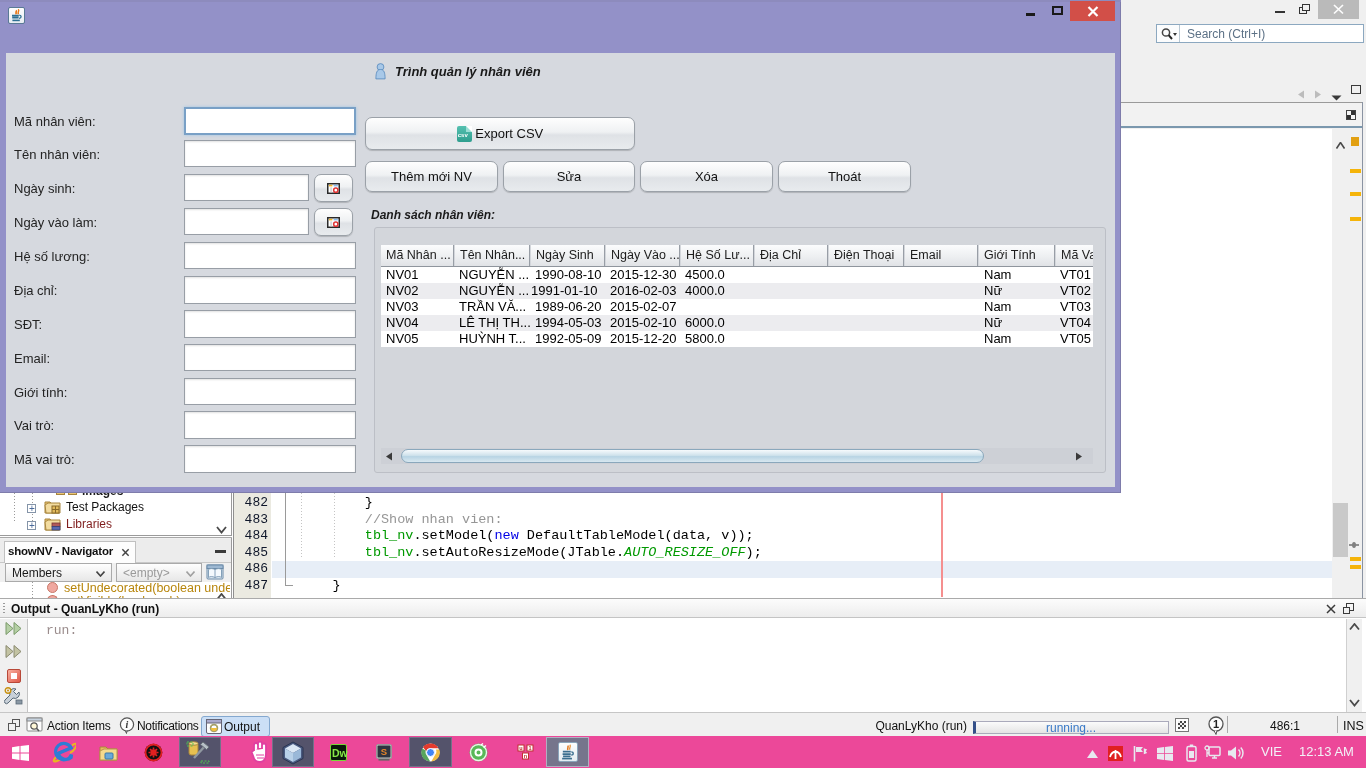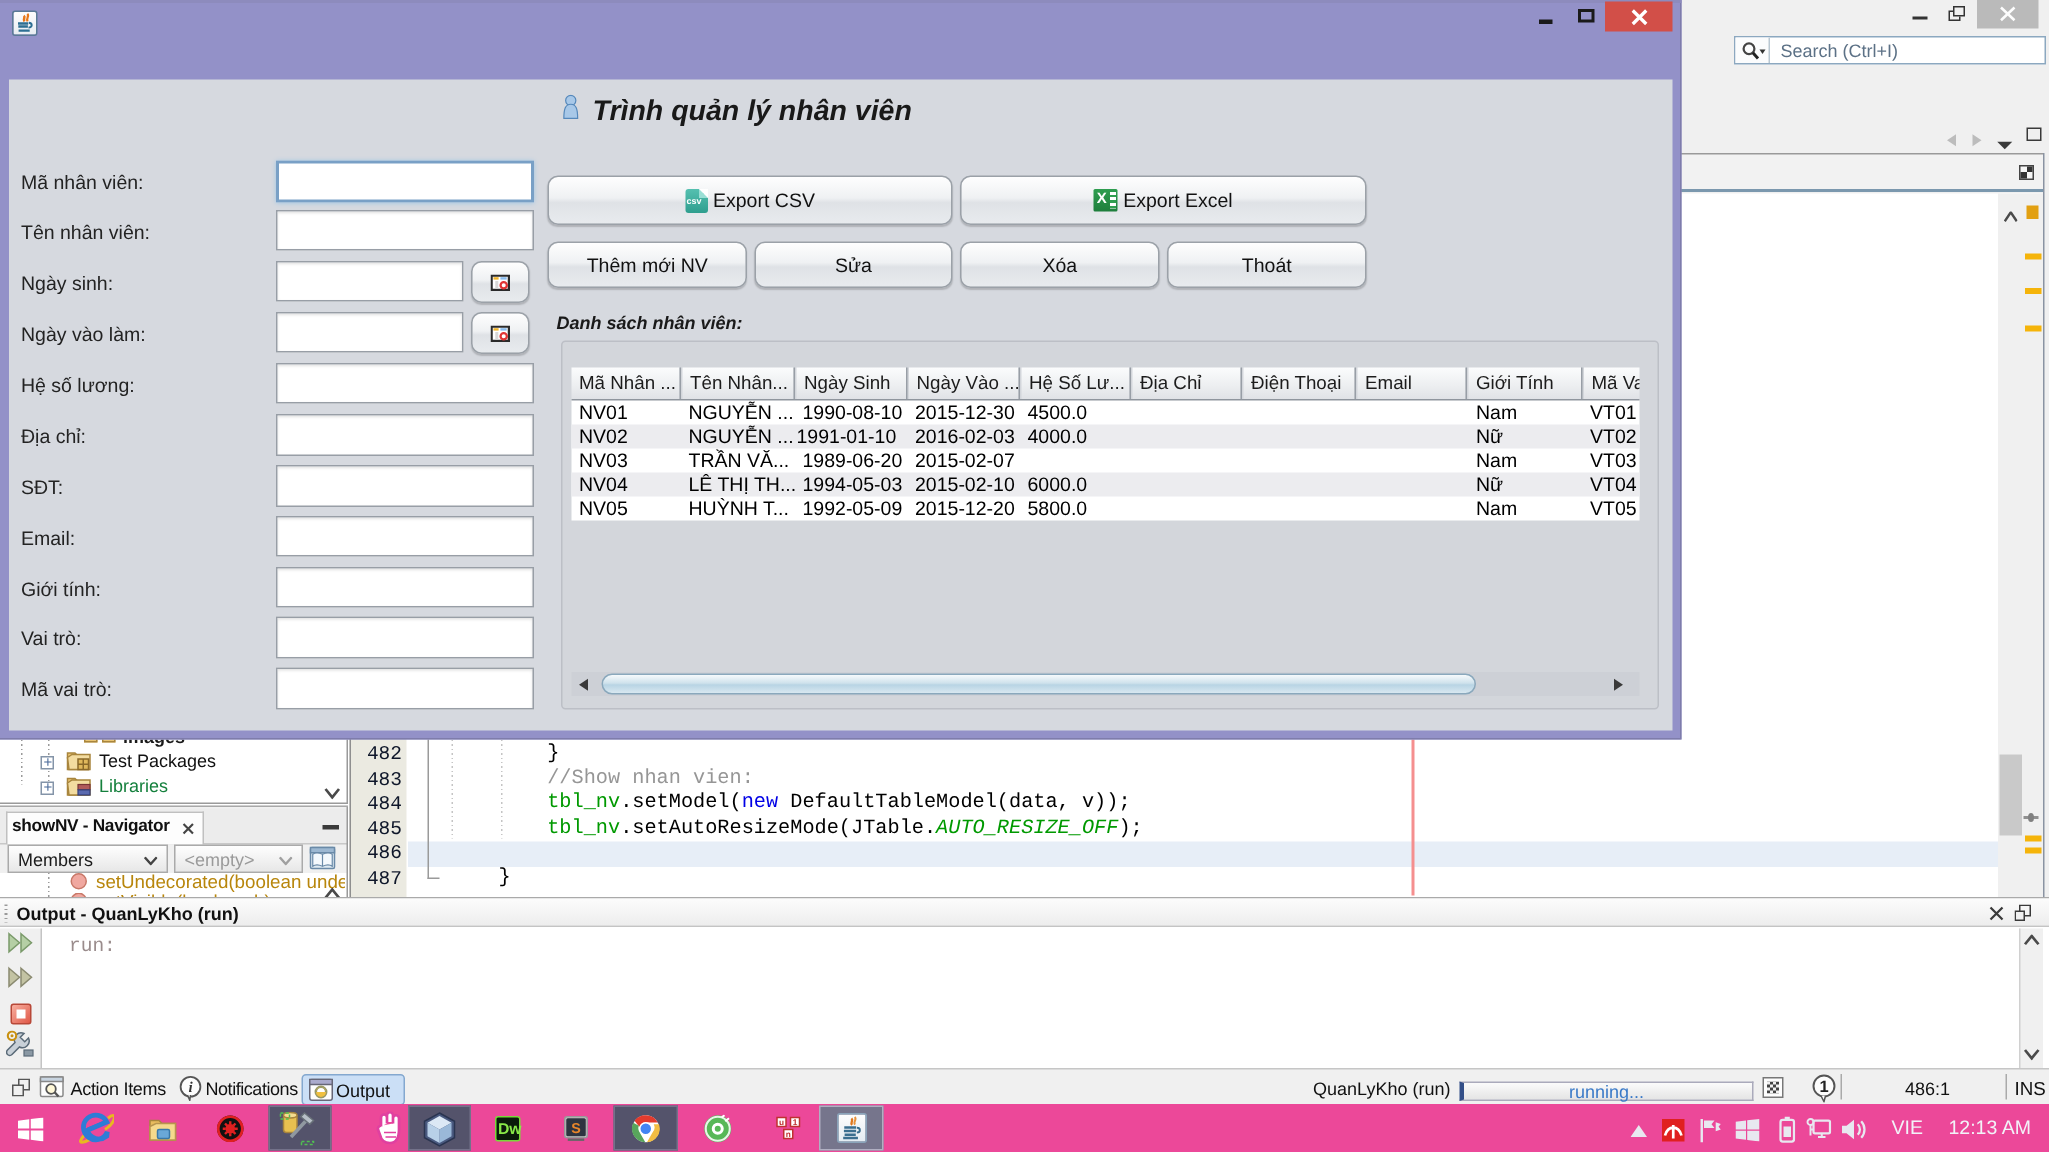--- a/index.html
+++ b/index.html
@@ -142,21 +142,21 @@
 
     <div class="texp" style="left:27px;top:28px;">
         <span>+</span>
       </div>
     <div style="position:absolute;left:44px;top:23px;"><svg width="17" height="16" viewBox="0 0 17 16">
           <path d="M1 3 h5 l2 2 h7 v9 h-14 z" fill="#ecc673" stroke="#a8853d" stroke-width="1"></path>
           <path d="M1 6 l3 -2 h12 v10 h-14 z" fill="#f3dca0" stroke="#a8853d" stroke-width="1"></path>
           <rect x="8" y="7" width="8" height="3.4" fill="#b05a5a" stroke="#7a3535" stroke-width="0.8"></rect>
           <rect x="8" y="10.6" width="8" height="3.4" fill="#5a6ab0" stroke="#35407a" stroke-width="0.8"></rect>
         </svg></div>
-    <div style="position:absolute;left:66px;top:24px;font-size:12px;color:#15803d;">Libraries</div>
+    <div style="position:absolute;left:66px;top:24px;font-size:12px;color:#7f1d1d;">Libraries</div>
     <div style="position:absolute;left:216px;top:27px;"><svg width="11" height="8" viewBox="0 0 11 8">
           <path d="M1 1 L5.5 6.5 L10 1" fill="none" stroke="#4a4a4a" stroke-width="1.8"></path>
         </svg></div>
   </div>
 
   <div class="abs" id="navpanel">
     <div style="position:absolute;left:0;top:1px;width:232px;height:24px;background:#ececec;border-bottom:1px solid #c8c8c8;"></div>
     <div style="position:absolute;left:4px;top:3px;width:132px;height:22px;background:#fdfdfd;border:1px solid #c0c0c0;border-bottom:none;"></div>
     <div style="position:absolute;left:8px;top:7px;font-size:11.5px;letter-spacing:-0.2px;font-weight:bold;color:#111;">showNV - Navigator</div>
     <svg style="position:absolute;left:121px;top:10px;" width="9" height="9" viewBox="0 0 10 10">
@@ -398,21 +398,21 @@
           <path d="M1.5 1 L10.5 10 M10.5 1 L1.5 10" stroke="#fff" stroke-width="2.2"></path>
         </svg>
     </div>
 
     <div class="abs" style="left:374px;top:63px;width:13px;height:17px;">
       <svg width="13" height="17" viewBox="0 0 13 17">
           <circle cx="6.5" cy="4" r="3.4" fill="#a8c8e8" stroke="#5588bb" stroke-width="0.8"></circle>
           <path d="M6.5 6.5 c-3.6 0 -4.6 3.2 -4.6 9.4 h9.2 c0 -6.2 -1 -9.4 -4.6 -9.4 z" fill="#a8c8e8" stroke="#5588bb" stroke-width="0.8"></path>
         </svg>
     </div>
-    <div class="abs" style="left:395px;top:64px;font-size:19px;font-weight:bold;font-style:italic;color:#191919;">Trình quản lý nhân viên</div>
+    <div class="abs" style="left:395px;top:64px;font-size:13px;font-weight:bold;font-style:italic;color:#191919;">Trình quản lý nhân viên</div>
 
     <div class="abs jlabel" style="left:14px;top:114px;">Mã nhân viên:</div>
     <div class="abs jlabel" style="left:14px;top:147px;">Tên nhân viên:</div>
     <div class="abs jlabel" style="left:14px;top:181px;">Ngày sinh:</div>
     <div class="abs jlabel" style="left:14px;top:215px;">Ngày vào làm:</div>
     <div class="abs jlabel" style="left:14px;top:249px;">Hệ số lương:</div>
     <div class="abs jlabel" style="left:14px;top:283px;">Địa chỉ:</div>
     <div class="abs jlabel" style="left:14px;top:317px;">SĐT:</div>
     <div class="abs jlabel" style="left:14px;top:351px;">Email:</div>
     <div class="abs jlabel" style="left:14px;top:385px;">Giới tính:</div>
@@ -444,21 +444,20 @@
         <svg width="13" height="11" viewBox="0 0 13 11">
           <rect x="0.75" y="0.75" width="11.5" height="9.5" fill="#fff" stroke="#2a2a2a" stroke-width="1.5"></rect>
           <rect x="2" y="1.8" width="3.4" height="1.6" fill="#f0b429"></rect>
           <rect x="6.6" y="1.8" width="4.2" height="1.6" fill="#88bbee"></rect>
           <rect x="3.2" y="4.3" width="2" height="5" fill="#d8d8d8"></rect>
           <circle cx="8.8" cy="7.2" r="2.1" fill="none" stroke="#e03535" stroke-width="1.5"></circle>
         </svg>
       </div>
 
     <div class="nbtn" style="left:365px;top:117px;width:270px;height:33px;"><span class="csvic"></span>&nbsp;Export CSV</div>
-    <div class="nbtn" style="left:640px;top:117px;width:271px;height:33px;"><span class="xlsic"></span>&nbsp;Export Excel</div>
     <div class="nbtn" style="left:365px;top:161px;width:133px;height:31px;">Thêm mới NV</div>
     <div class="nbtn" style="left:503px;top:161px;width:132px;height:31px;">Sửa</div>
     <div class="nbtn" style="left:640px;top:161px;width:133px;height:31px;">Xóa</div>
     <div class="nbtn" style="left:778px;top:161px;width:133px;height:31px;">Thoát</div>
 
     <div class="abs" style="left:371px;top:208px;font-size:12px;font-weight:bold;font-style:italic;color:#1a1a1a;">Danh sách nhân viên:</div>
     <div class="abs" id="tblpane">
       <div class="th" style="left:6px;width:73px;">Mã Nhân ...</div>
       <div class="th" style="left:80px;width:75px;">Tên Nhân...</div>
       <div class="th" style="left:156px;width:74px;">Ngày Sinh</div>

